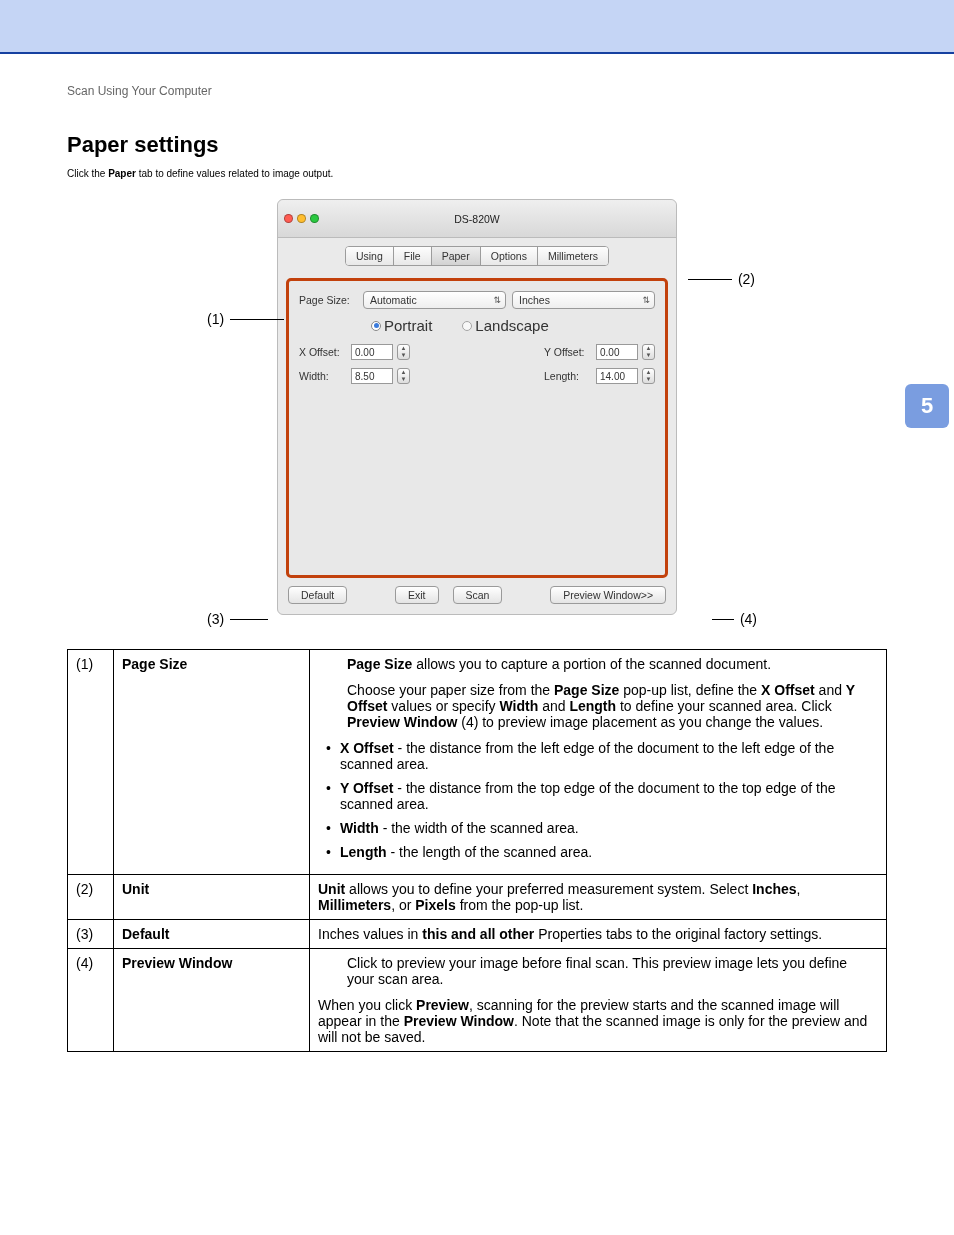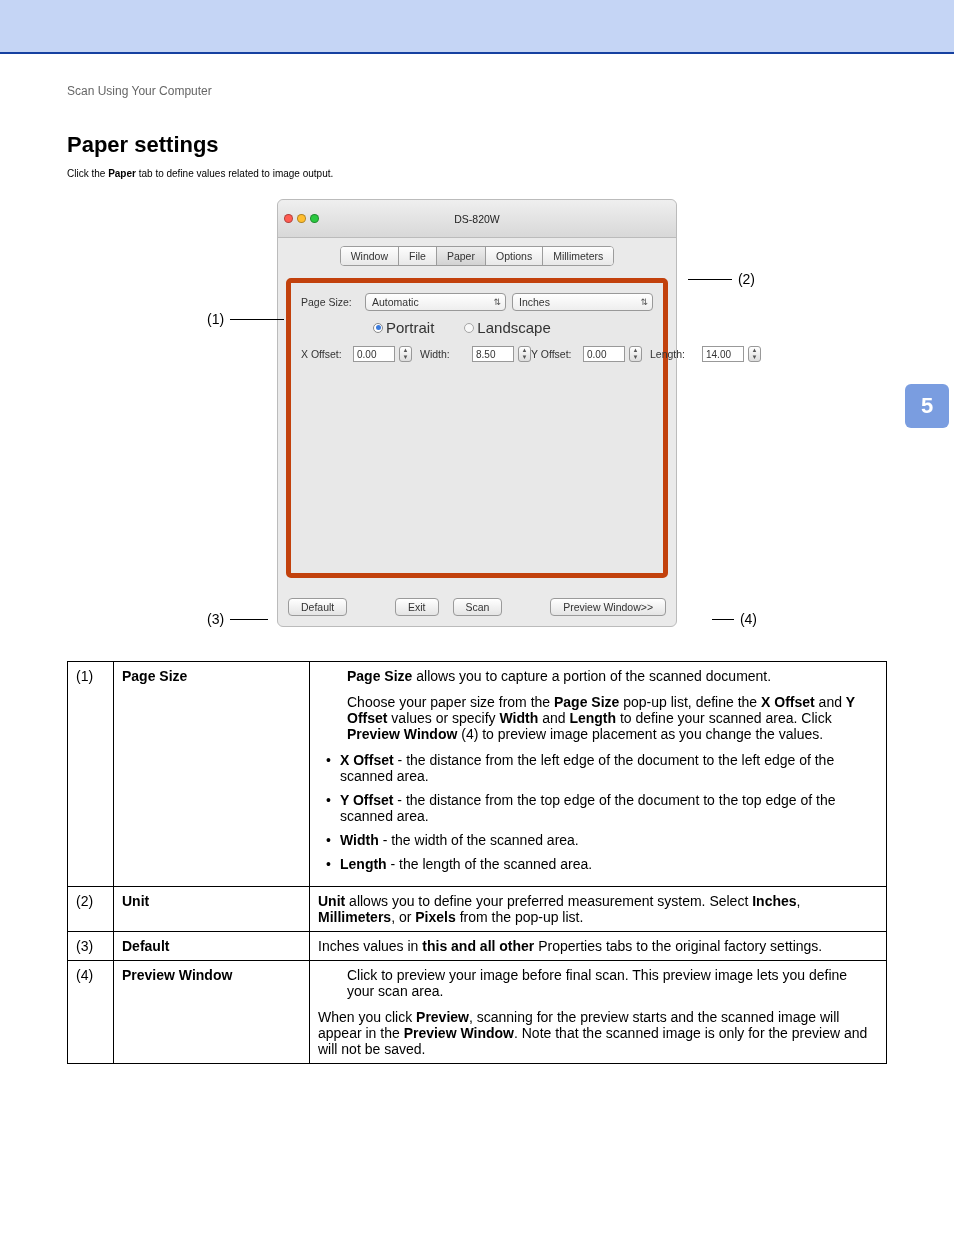--- a/index.html
+++ b/index.html
@@ -20,33 +20,33 @@
   .titlebar { position: relative; height: 38px; background: linear-gradient(#efefef,#d8d8d8); border-bottom: 1px solid #bbb; border-radius: 6px 6px 0 0; display:flex; align-items:center; padding:0 6px; }
   .titlebar .tl { display:flex; gap:4px; }
   .tl .c { width:9px; height:9px; border-radius:50%; border:1px solid rgba(0,0,0,.3); }
   .tl .red{background:#ff5c52;} .tl .yel{background:#ffbe2f;} .tl .grn{background:#2ac840;}
   .titlebar .ttl { position:absolute; left:0; right:0; text-align:center; font-size:10.5px; color:#222; }
   .tabs { display:flex; justify-content:center; padding:8px 0 6px 0; background:#eaeaea; }
   .seg { display:flex; border:1px solid #9c9c9c; border-radius:4px; overflow:hidden; background:#fdfdfd; }
   .seg .t { padding:3px 10px; border-right:1px solid #9c9c9c; font-size:10.5px; background:linear-gradient(#fdfdfd,#e8e8e8); }
   .seg .t:last-child{border-right:none;}
   .seg .t.active{ background:linear-gradient(#eee,#d2d2d2); }
-  .panel { margin:6px 8px 14px 8px; border:5px solid #c2410c; border-radius:5px; background:#e8e8e8; padding:10px 10px 12px 10px; min-height:300px; position:relative; }
+  .panel { margin:6px 8px 2px 8px; border:3px solid #c2410c; border-radius:5px; background:#e8e8e8; padding:10px 10px 12px 10px; min-height:300px; position:relative; }
   .row { display:flex; align-items:center; gap:6px; margin-bottom:8px; }
   .lbl { font-size:10.5px; }
   .sel { flex:1; border:1px solid #999; border-radius:4px; background:linear-gradient(#fff,#eee); height:18px; display:flex; align-items:center; padding:0 6px; position:relative; font-size:10.5px; }
   .sel .arr { position:absolute; right:4px; font-size:9px; color:#555; }
   .units { width:74px; }
   .radios { display:flex; gap:30px; margin:0 0 10px 72px; font-size:15px; align-items:flex-start; }
   .radio { display:flex; align-items:center; gap:3px; }
   .radio .dot { width:10px;height:10px;border:1px solid #888;border-radius:50%;display:inline-flex;align-items:center;justify-content:center;background:#fff;}
   .radio .dot.on::after{content:"";width:5px;height:5px;border-radius:50%;background:#3b7bdc;}
   .radio .dotoff{opacity:.7;}
   .grid2 { display:flex; justify-content:space-between; }
-  .col { display:flex; flex-direction:row; gap:8px; }
+  .col { display:flex; flex-direction:column; gap:8px; }
   .fld { display:flex; align-items:center; gap:4px; }
   .fld .flbl { width:48px; font-size:10.5px; }
   .fld .box { width:42px; height:16px; border:1px solid #999; background:#fff; font-size:10px; padding:0 3px; display:flex; align-items:center; }
   .fld .step { width:13px; height:16px; border:1px solid #999; border-radius:3px; background:linear-gradient(#fff,#ddd); display:flex; flex-direction:column; }
   .fld .step span{flex:1;font-size:6px;text-align:center;line-height:7px;color:#555;}
   .btnbar { display:flex; align-items:center; padding:6px 10px 10px 10px; gap:14px; }
   .macbtn { border:1px solid #9a9a9a; border-radius:4px; background:linear-gradient(#fff,#e4e4e4); font-size:10.5px; padding:2px 12px; }
   .spacer{flex:1;}
 
   
@@ -106,21 +106,21 @@
       <div class="titlebar">
         <div class="tl">
           <span class="c red"></span>
           <span class="c yel"></span>
           <span class="c grn"></span>
         </div>
         <div class="ttl">DS-820W</div>
       </div>
       <div class="tabs">
         <div class="seg">
-          <div class="t">Window</div>
+          <div class="t">Using</div>
           <div class="t">File</div>
           <div class="t active">Paper</div>
           <div class="t">Options</div>
           <div class="t">Millimeters</div>
         </div>
       </div>
       <div class="panel">
         <div class="row">
           <span class="lbl" style="width:58px">Page Size:</span>
           <div class="sel">

